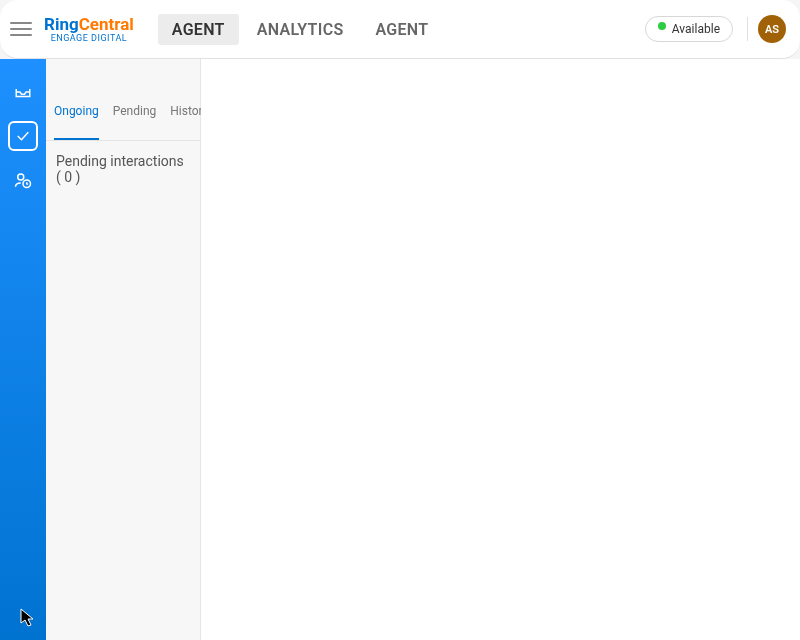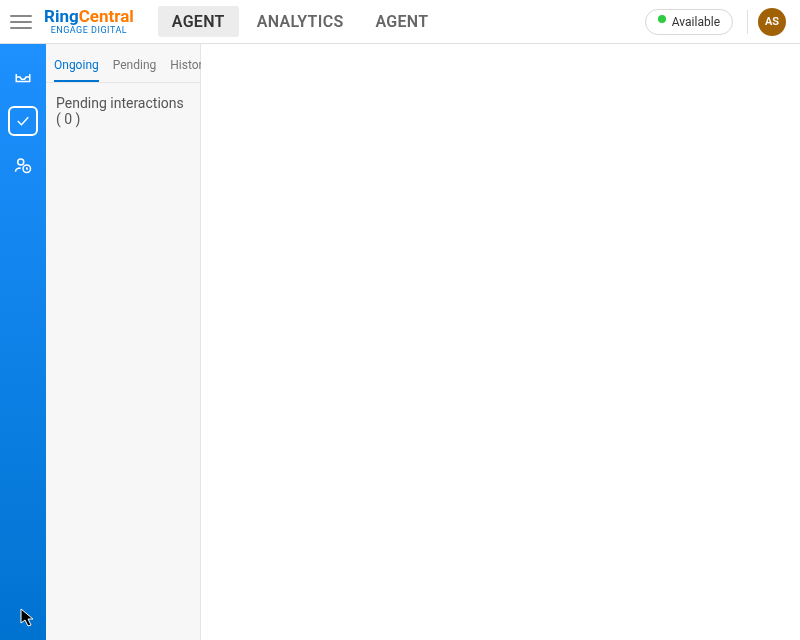--- a/index.html
+++ b/index.html
@@ -14,26 +14,27 @@
       overflow: hidden;
       background: #f5f5f5;
     }
     .app {
       display: flex;
       flex-direction: column;
       width: 100%;
       height: 100%;
     }
     .topbar {
-      height: 44px;
+      height: 59px;
       background: #fff;
       border-bottom: 1px solid #e0e0e0;
       display: flex;
       align-items: center;
       padding: 12px 10px;
+      border-radius: 18px;
     }
     .hamburger {
       width: 22px;
       height: 22px;
       display: flex;
       flex-direction: column;
       justify-content: center;
       gap: 4px;
       margin-right: 12px;
       cursor: pointer;
@@ -158,22 +159,23 @@
       flex-direction: column;
     }
     .panel-tabs {
       display: flex;
       padding: 14px 8px 0 8px;
       gap: 14px;
       font-size: 12px;
     }
     .panel-tab {
       color: #777;
-      padding-bottom: 8px;
-      cursor: pointer;
+      padding-bottom: 20px;
+      cursor: pointer;
+      margin-top: 31px;
     }
     .panel-tab.active {
       color: #0073d1;
       border-bottom: 2px solid #0073d1;
     }
     .panel-divider {
       height: 1px;
       background: #e5e5e5;
     }
     .pending {

